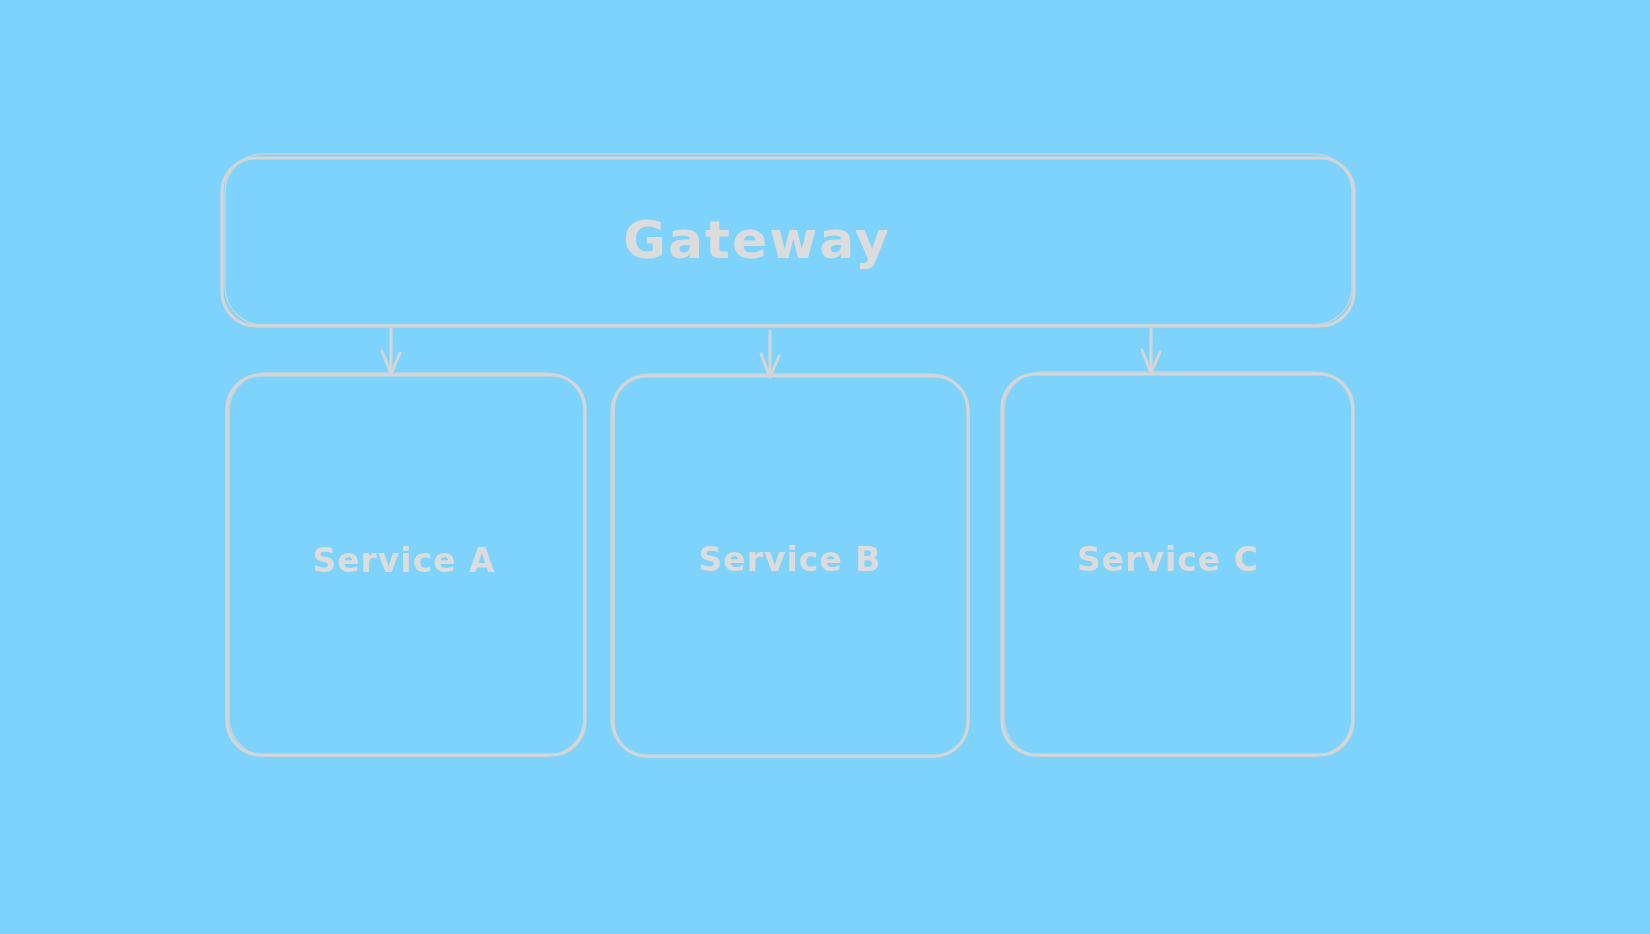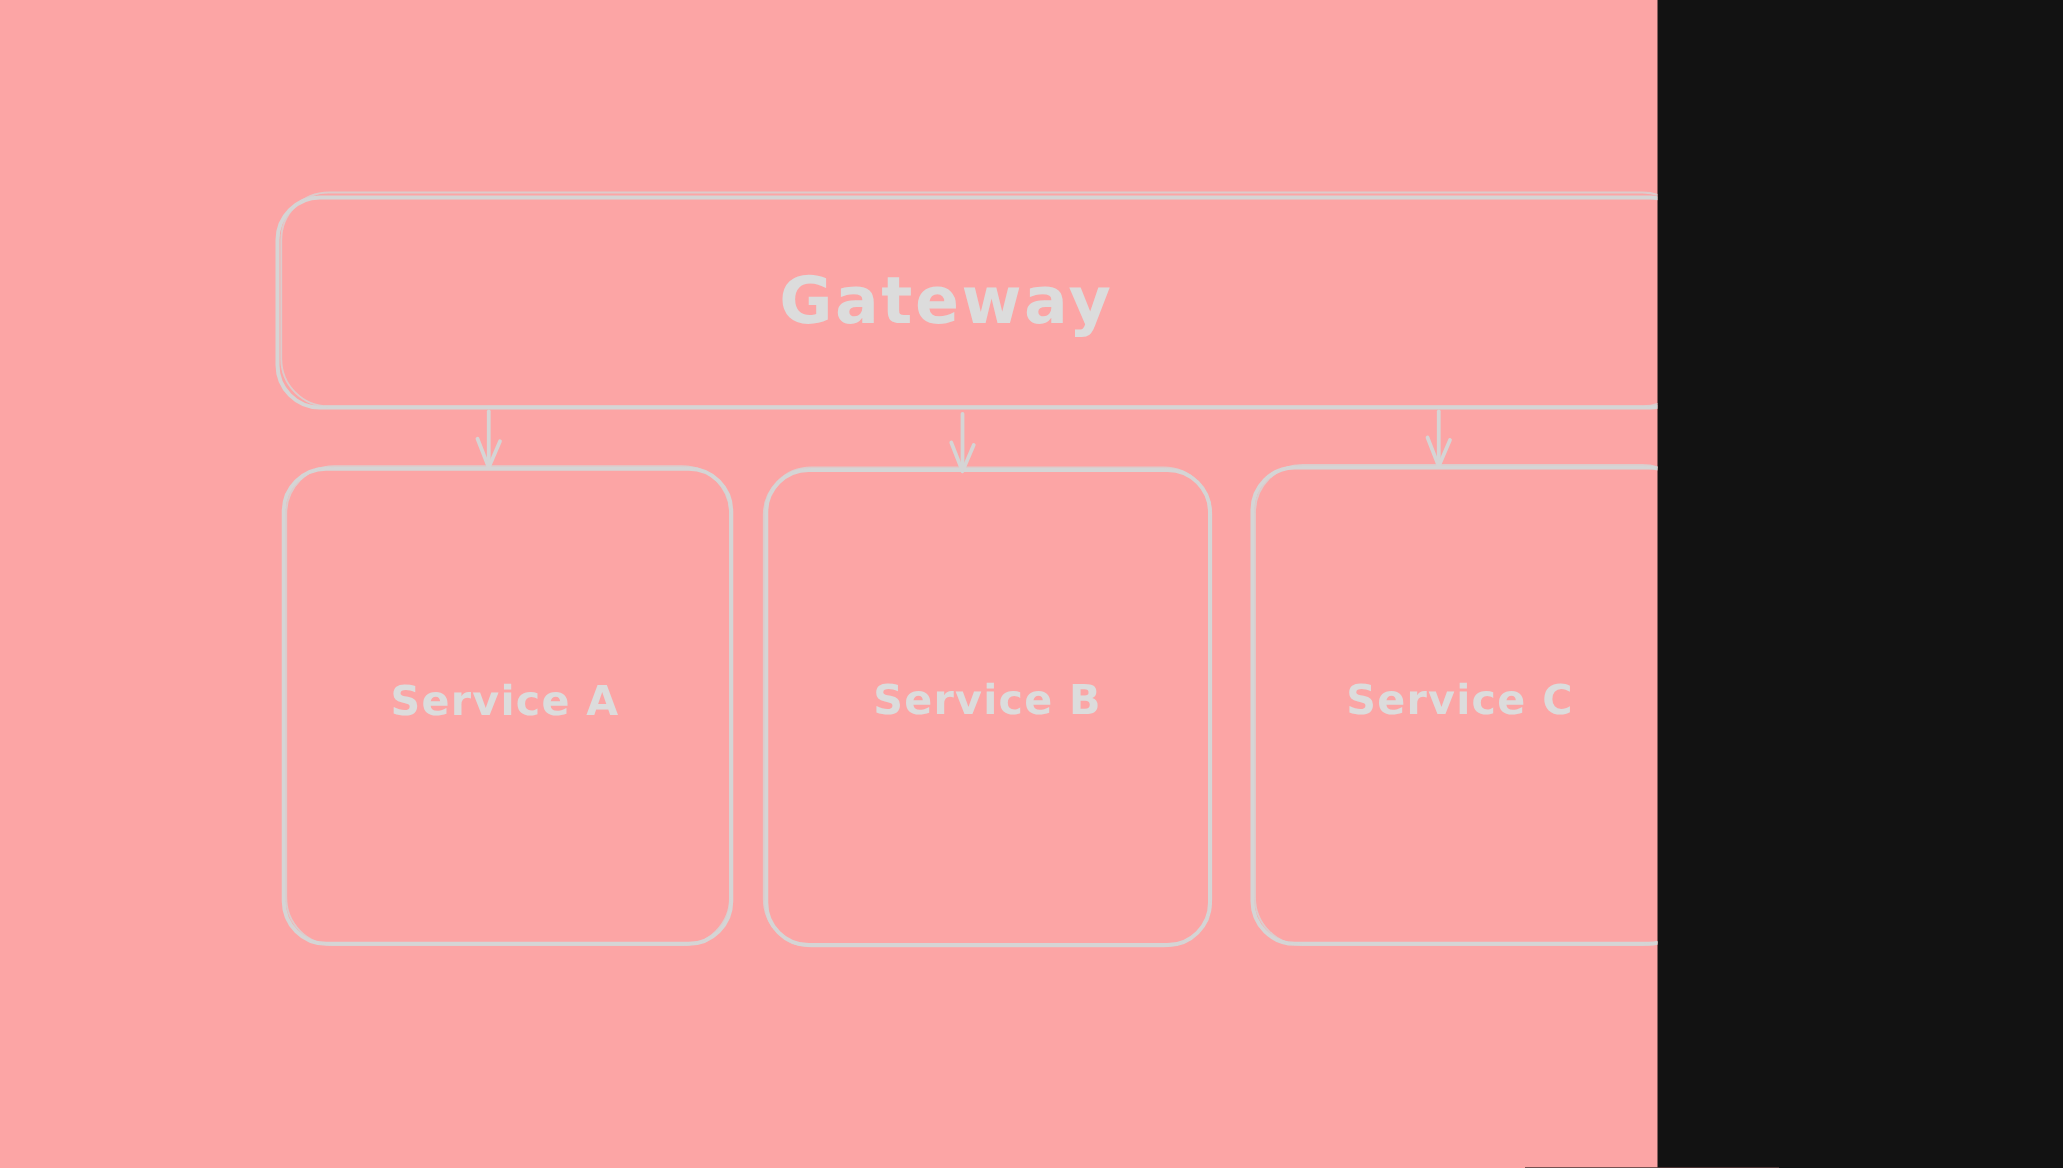--- a/index.html
+++ b/index.html
@@ -2,23 +2,23 @@
 <html><head>
 <meta charset="utf-8">
 <style>
   html, body {
     margin: 0;
     padding: 0;
     background: #121212;
   }
   .canvas {
     position: relative;
-    width: 1326px;
+    width: 1650px;
     height: 934px;
-    background: #fca5a5;
+    background: #7dd3fc;
     overflow: hidden;
   }
   svg { display: block; }
 
   .shape {
     fill: none;
     stroke: #d5d5d5;
     stroke-linecap: round;
   }
   .pass1 { stroke-width: 3.2; }

